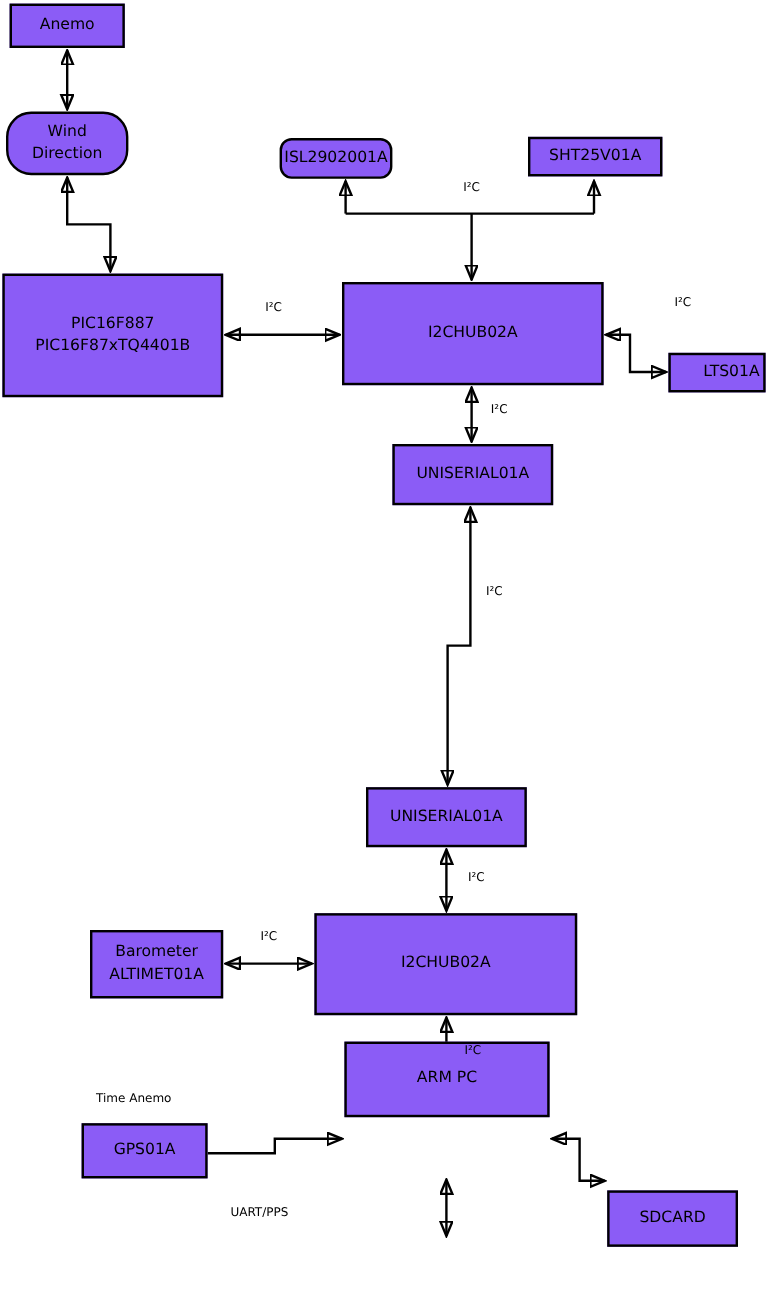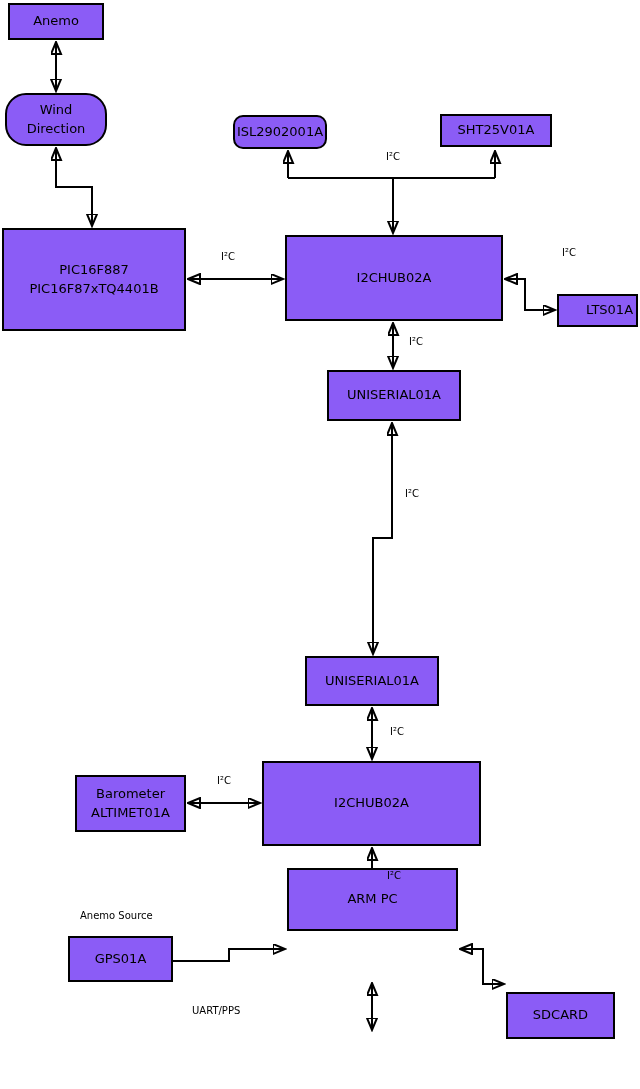--- a/index.html
+++ b/index.html
@@ -108,15 +108,15 @@
   <div class="lbl" style="left:405px; top:488px;">I²C</div>
 
   <div class="lbl" style="left:390px; top:726px;">I²C</div>
 
   <div class="lbl" style="left:217px; top:775px;">I²C</div>
 
   <div class="lbl" style="left:387px; top:870px;">I²C</div>
 
   <div class="lbl" style="left:192px; top:972px;margin-top:33px;">UART/PPS</div>
 
-  <div class="lbl" style="left:80px; top:910px;">Anemo Source</div>
+  <div class="lbl" style="left:80px; top:910px;">Time Anemo</div>
 
 </div>
 
 </body></html>

